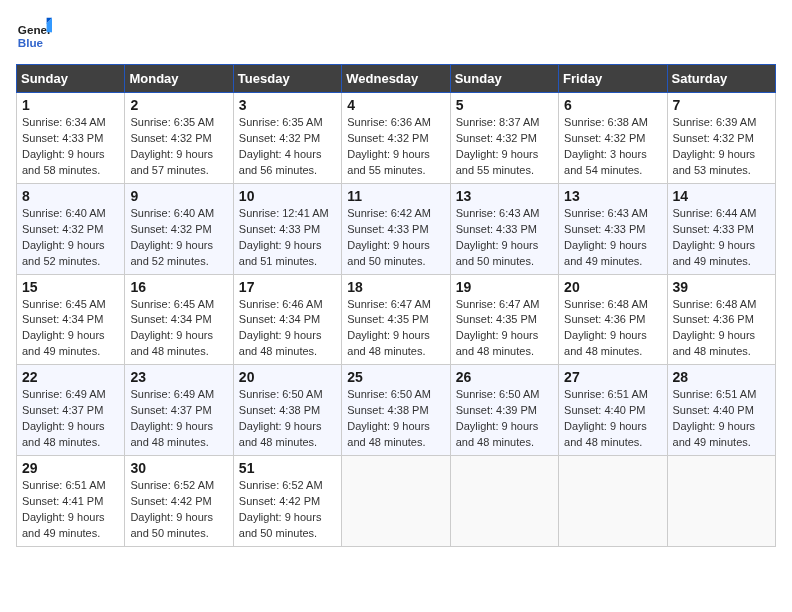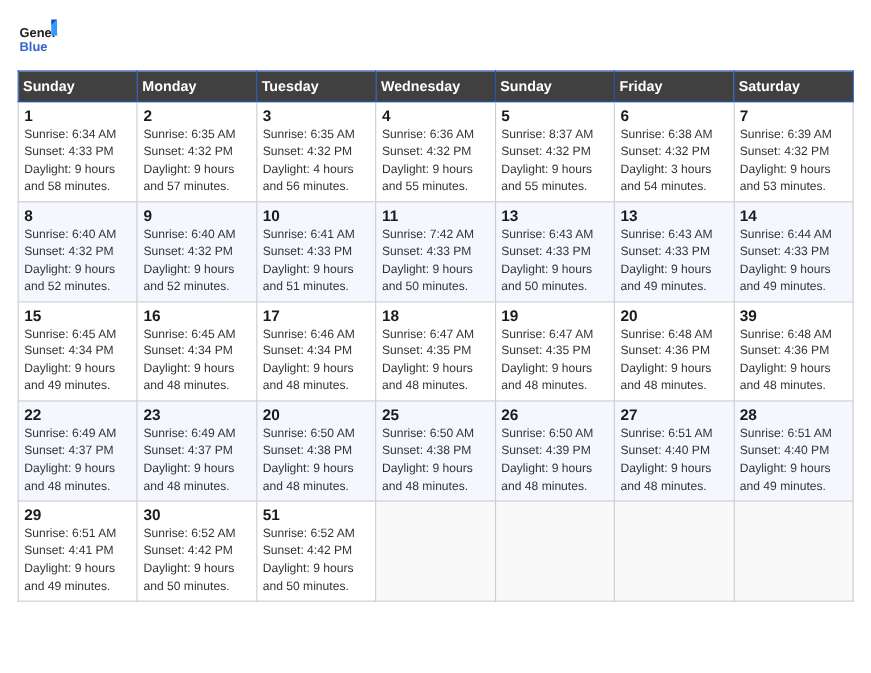--- a/index.html
+++ b/index.html
@@ -179,29 +179,29 @@
         <span class="day-num">9</span>
         <div class="day-info">
           <span>Sunrise: 6:40 AM</span><br>
           <span>Sunset: 4:32 PM</span><br>
           <span>Daylight: 9 hours and 52 minutes.</span>
         </div>
       </td>
         <td>
         <span class="day-num">10</span>
         <div class="day-info">
-          <span>Sunrise: 6:41 AM</span><br>
+          <span>Sunrise: 12:41 AM</span><br>
           <span>Sunset: 4:33 PM</span><br>
           <span>Daylight: 9 hours and 51 minutes.</span>
         </div>
       </td>
         <td>
         <span class="day-num">11</span>
         <div class="day-info">
-          <span>Sunrise: 7:42 AM</span><br>
+          <span>Sunrise: 6:42 AM</span><br>
           <span>Sunset: 4:33 PM</span><br>
           <span>Daylight: 9 hours and 50 minutes.</span>
         </div>
       </td>
         <td>
         <span class="day-num">13</span>
         <div class="day-info">
           <span>Sunrise: 6:43 AM</span><br>
           <span>Sunset: 4:33 PM</span><br>
           <span>Daylight: 9 hours and 50 minutes.</span>

